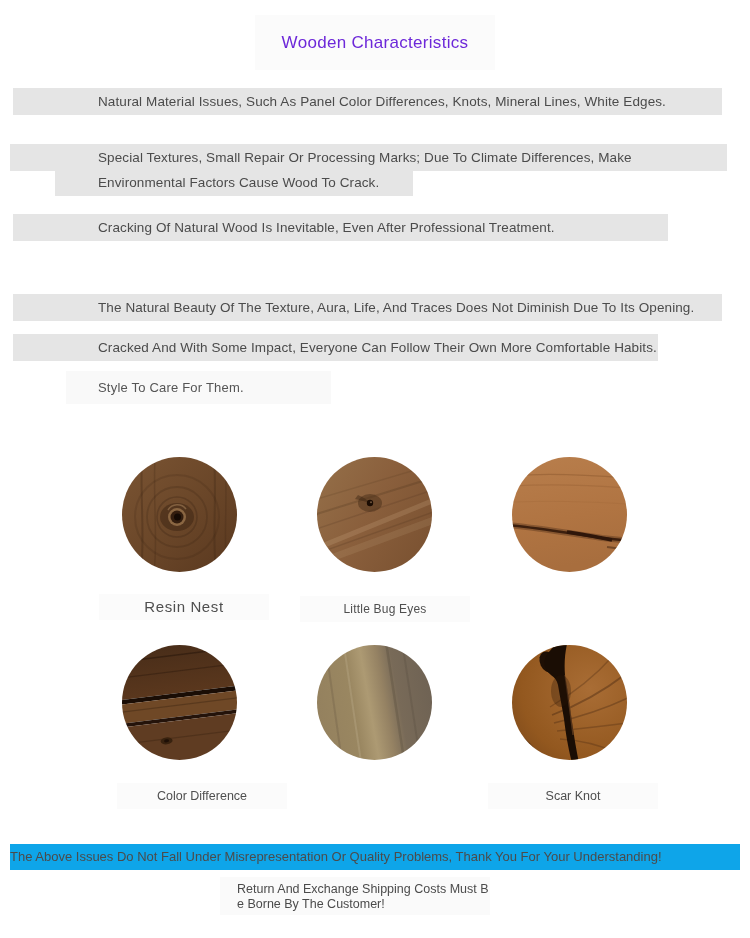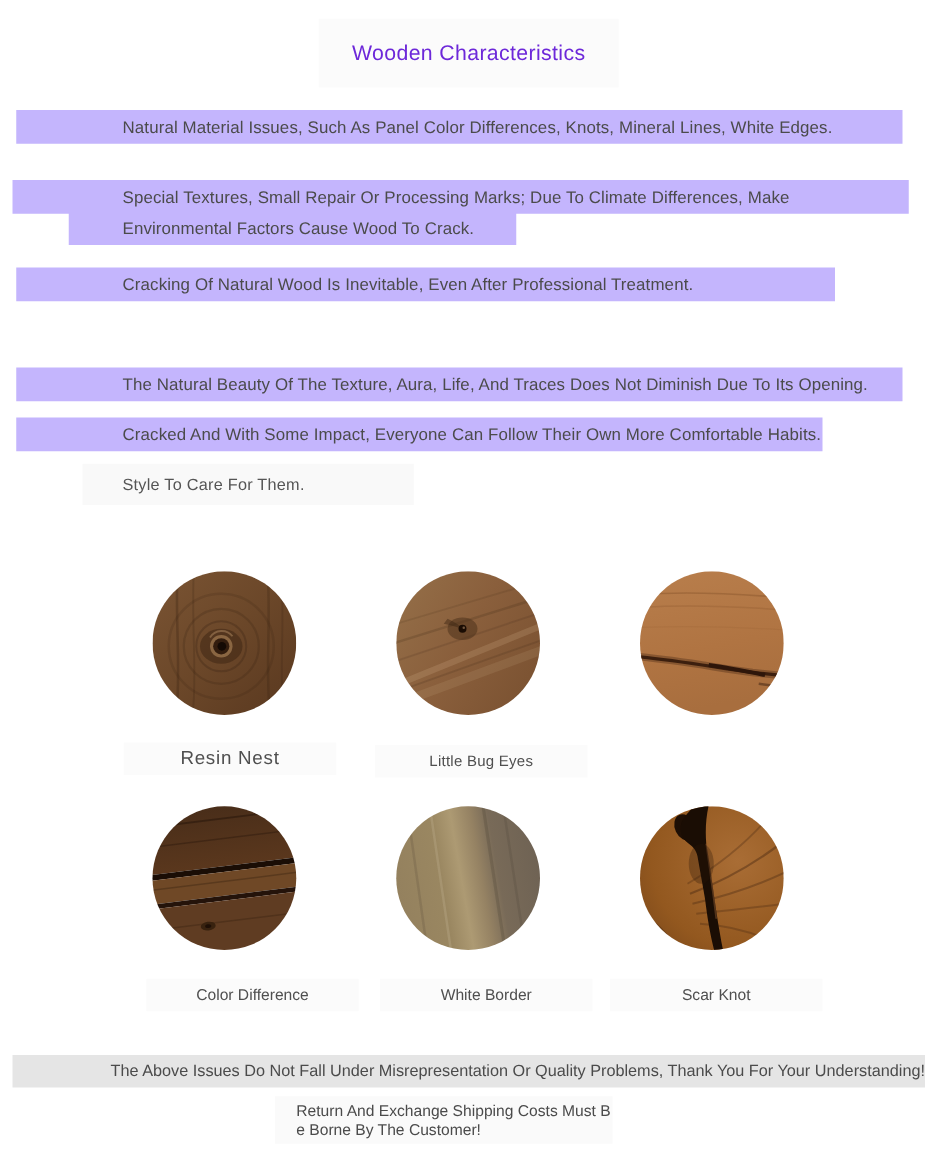--- a/index.html
+++ b/index.html
@@ -7,21 +7,21 @@
     position:relative;width:750px;height:938px;background:#ffffff;
     font-family:"Liberation Sans","DejaVu Sans",sans-serif;color:#4a4a4a;
     overflow:hidden;margin:0 auto;
   }
   .title-box{
     position:absolute;left:255px;top:15px;width:240px;height:55px;
     background:#fbfbfb;display:flex;align-items:center;justify-content:center;
     font-size:17px;color:#6d28d9;letter-spacing:.3px;white-space:nowrap;
   }
   .pline{
-    position:absolute;height:27px;line-height:27px;background:#c4b5fd;
+    position:absolute;height:27px;line-height:27px;background:#e5e5e5;
     font-size:13.5px;color:#4b4b4b;letter-spacing:.1px;white-space:nowrap;
     box-sizing:border-box;
   }
   .pline.l1{left:13px;top:88px;width:709px;padding-left:85px;}
   .pline.l2{left:10px;top:144px;width:717px;padding-left:88px;}
   .pline.l3{left:55px;top:169px;width:358px;padding-left:43px;}
   .pline.l4{left:13px;top:214px;width:655px;padding-left:85px;}
   .pline.l5{left:10px;top:254px;width:717px;padding-left:88px;}
   .pline.l6{left:13px;top:294px;width:709px;padding-left:85px;}
   .pline.l7{left:13px;top:334px;width:645px;padding-left:85px;}
@@ -39,21 +39,21 @@
     text-align:center;color:#4f4f4f;white-space:nowrap;
   }
   .lab1{left:99px;top:594px;width:170px;font-size:15px;letter-spacing:.6px;}
   .lab2{left:300px;top:596px;width:170px;font-size:12px;letter-spacing:.2px;}
   .lab3{left:487px;top:595px;width:170px;font-size:15px;letter-spacing:1px;}
   .lab4{left:117px;top:783px;width:170px;font-size:12.5px;}
   .lab5{left:304px;top:783px;width:170px;font-size:12.5px;}
   .lab6{left:488px;top:783px;width:170px;font-size:12.5px;}
   .footer-disclaimer{
     position:absolute;left:10px;top:844px;width:730px;height:26px;line-height:26px;
-    background:#e5e5e5;text-align:right;font-size:13px;color:#4b4b4b;white-space:nowrap;
+    background:#0ea5e9;text-align:left;font-size:13px;color:#4b4b4b;white-space:nowrap;
   }
   .return-block{
     position:absolute;left:220px;top:877px;width:270px;height:38px;
     background:#fafafa;padding-left:17px;box-sizing:border-box;
     font-size:12.5px;line-height:14.5px;color:#4b4b4b;padding-top:5px;
   }
   .return-block div{white-space:nowrap;}
 </style>
 </head>
 <body>
@@ -234,21 +234,20 @@
                  L67,118 C63,98 61,84 59,70 C57,55 55,42 53,30 C52,18 53,6 56,-5 Z" fill="#1a0d04"></path>
         <path d="M53,30 C55,45 58,65 61,90" stroke="rgba(150,95,50,0.45)" stroke-width="1.4" fill="none"></path>
         <ellipse cx="49" cy="46" rx="10" ry="16" fill="rgba(40,20,8,0.3)"></ellipse>
       </g>
     </svg>
   </div>
 
   <div class="sample-label lab1">Resin Nest</div>
   <div class="sample-label lab2">Little Bug Eyes</div>
   <div class="sample-label lab4">Color Difference</div>
-  <div class="sample-label lab5">White Border</div>
   <div class="sample-label lab6">Scar Knot</div>
 
   <div class="footer-disclaimer">The Above Issues Do Not Fall Under Misrepresentation Or Quality Problems, Thank You For Your Understanding!</div>
 
   <div class="return-block">
     <div>Return And Exchange Shipping Costs Must B</div>
     <div>e Borne By The Customer!</div>
   </div>
 
 </div>

